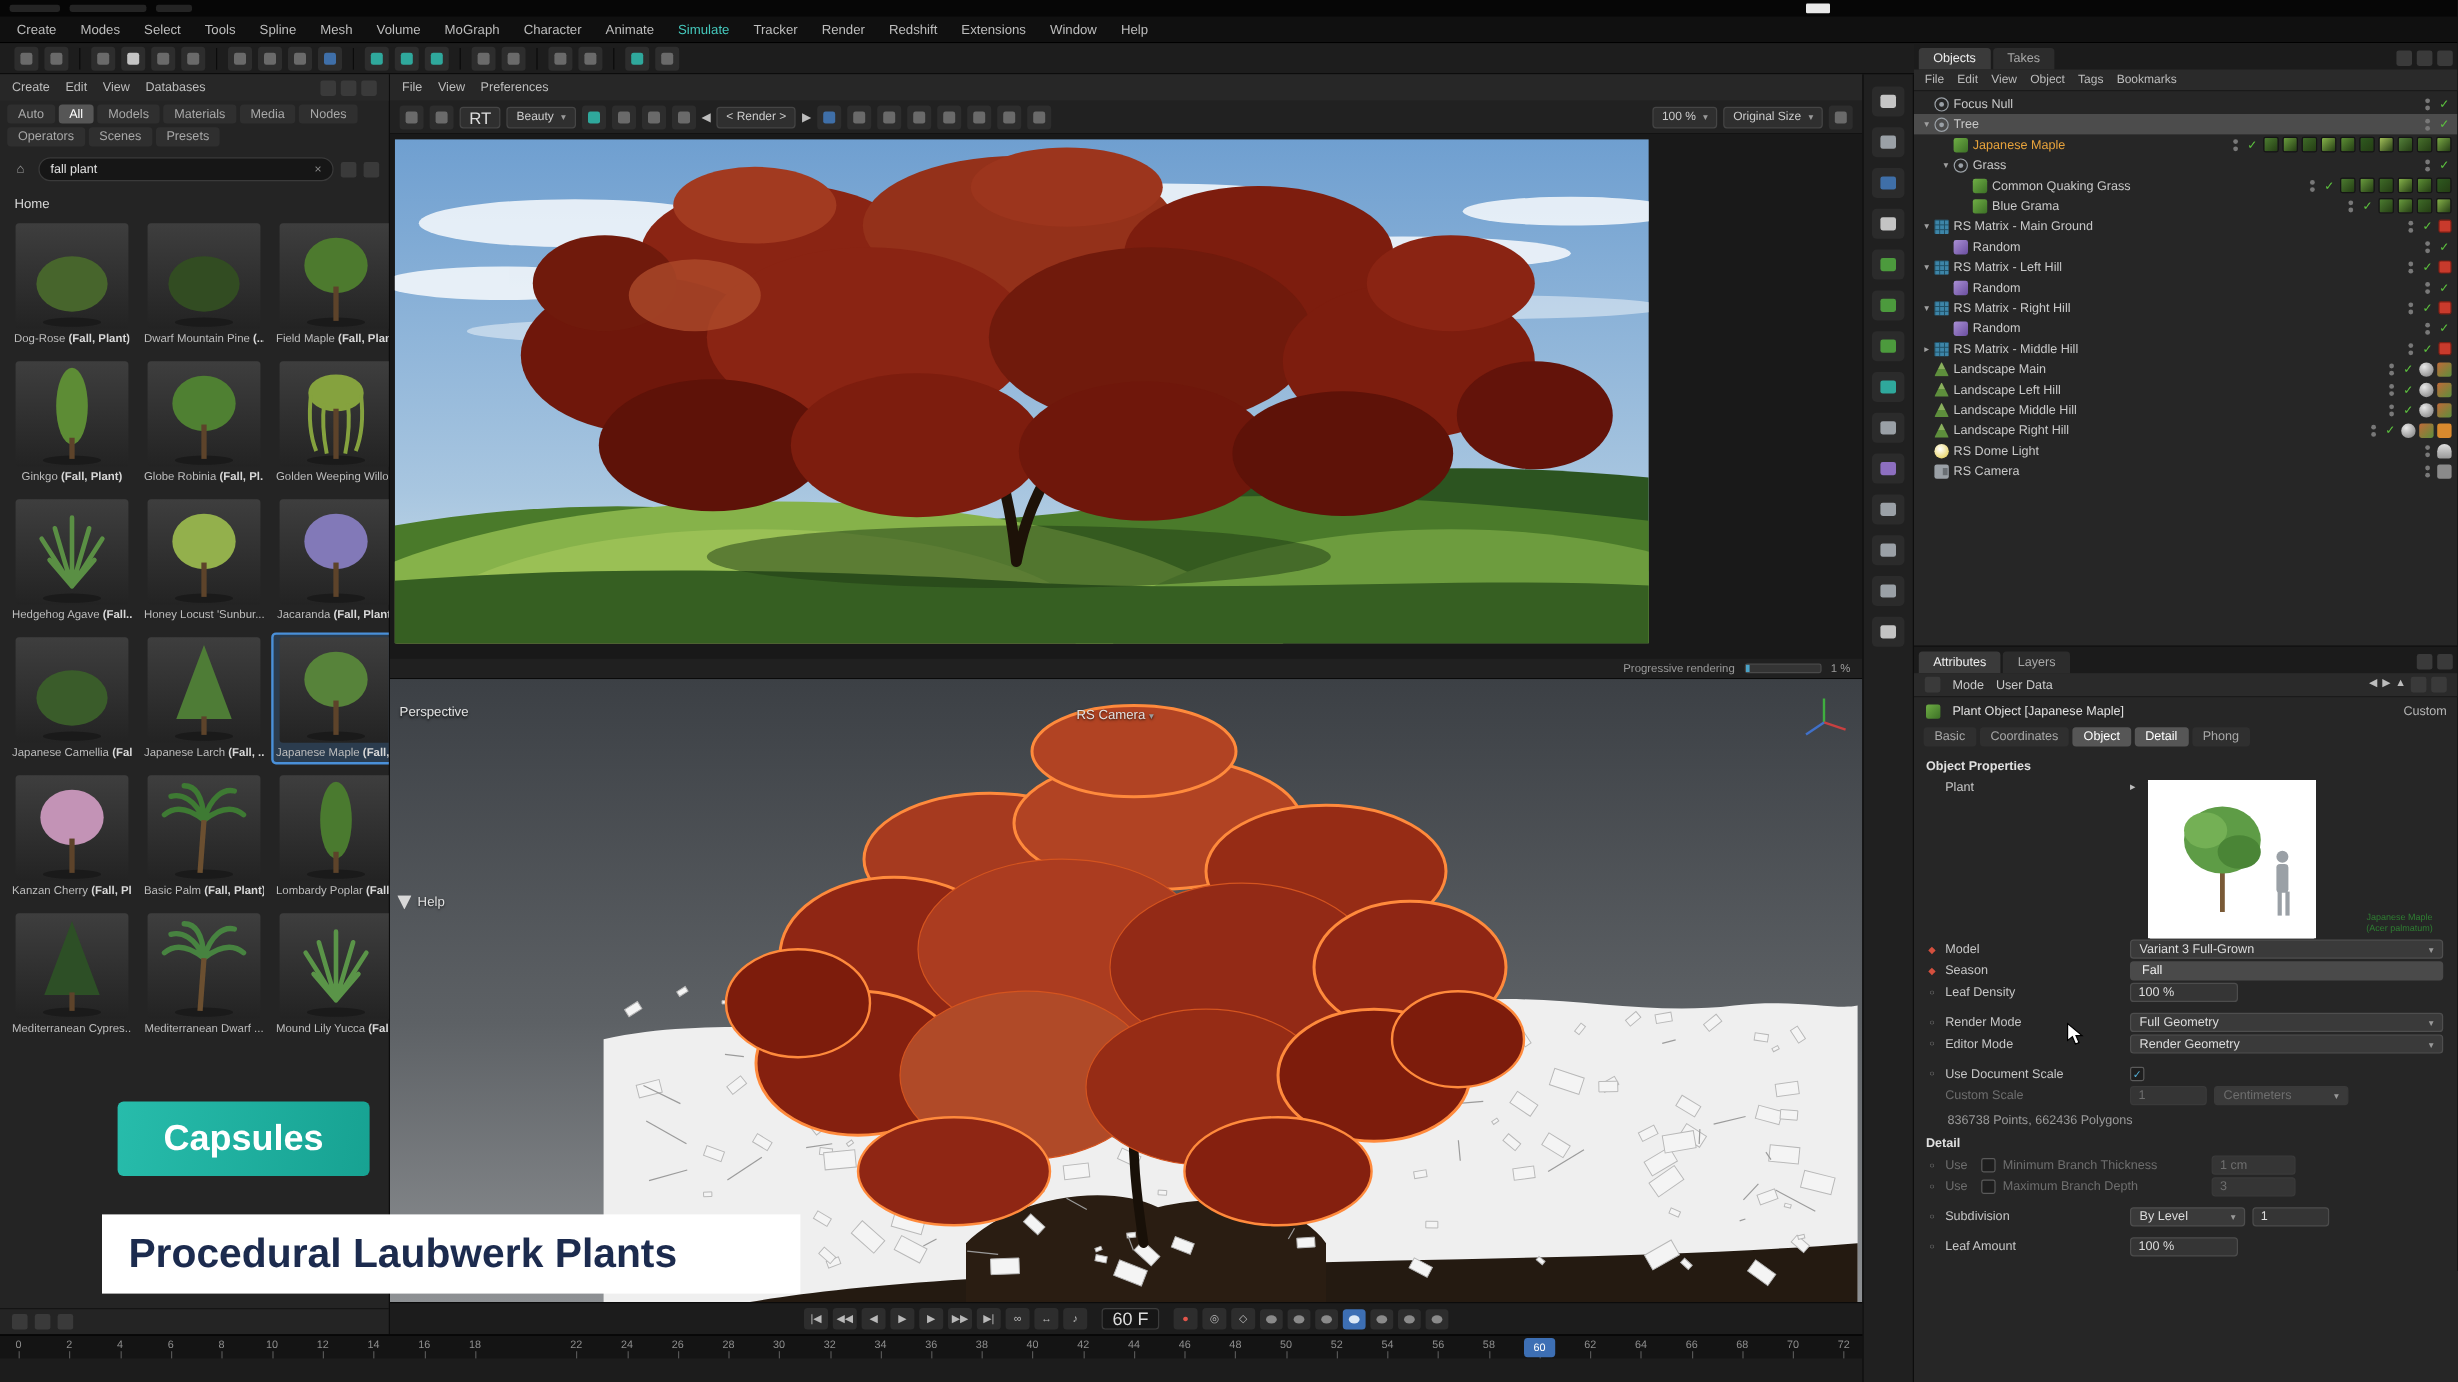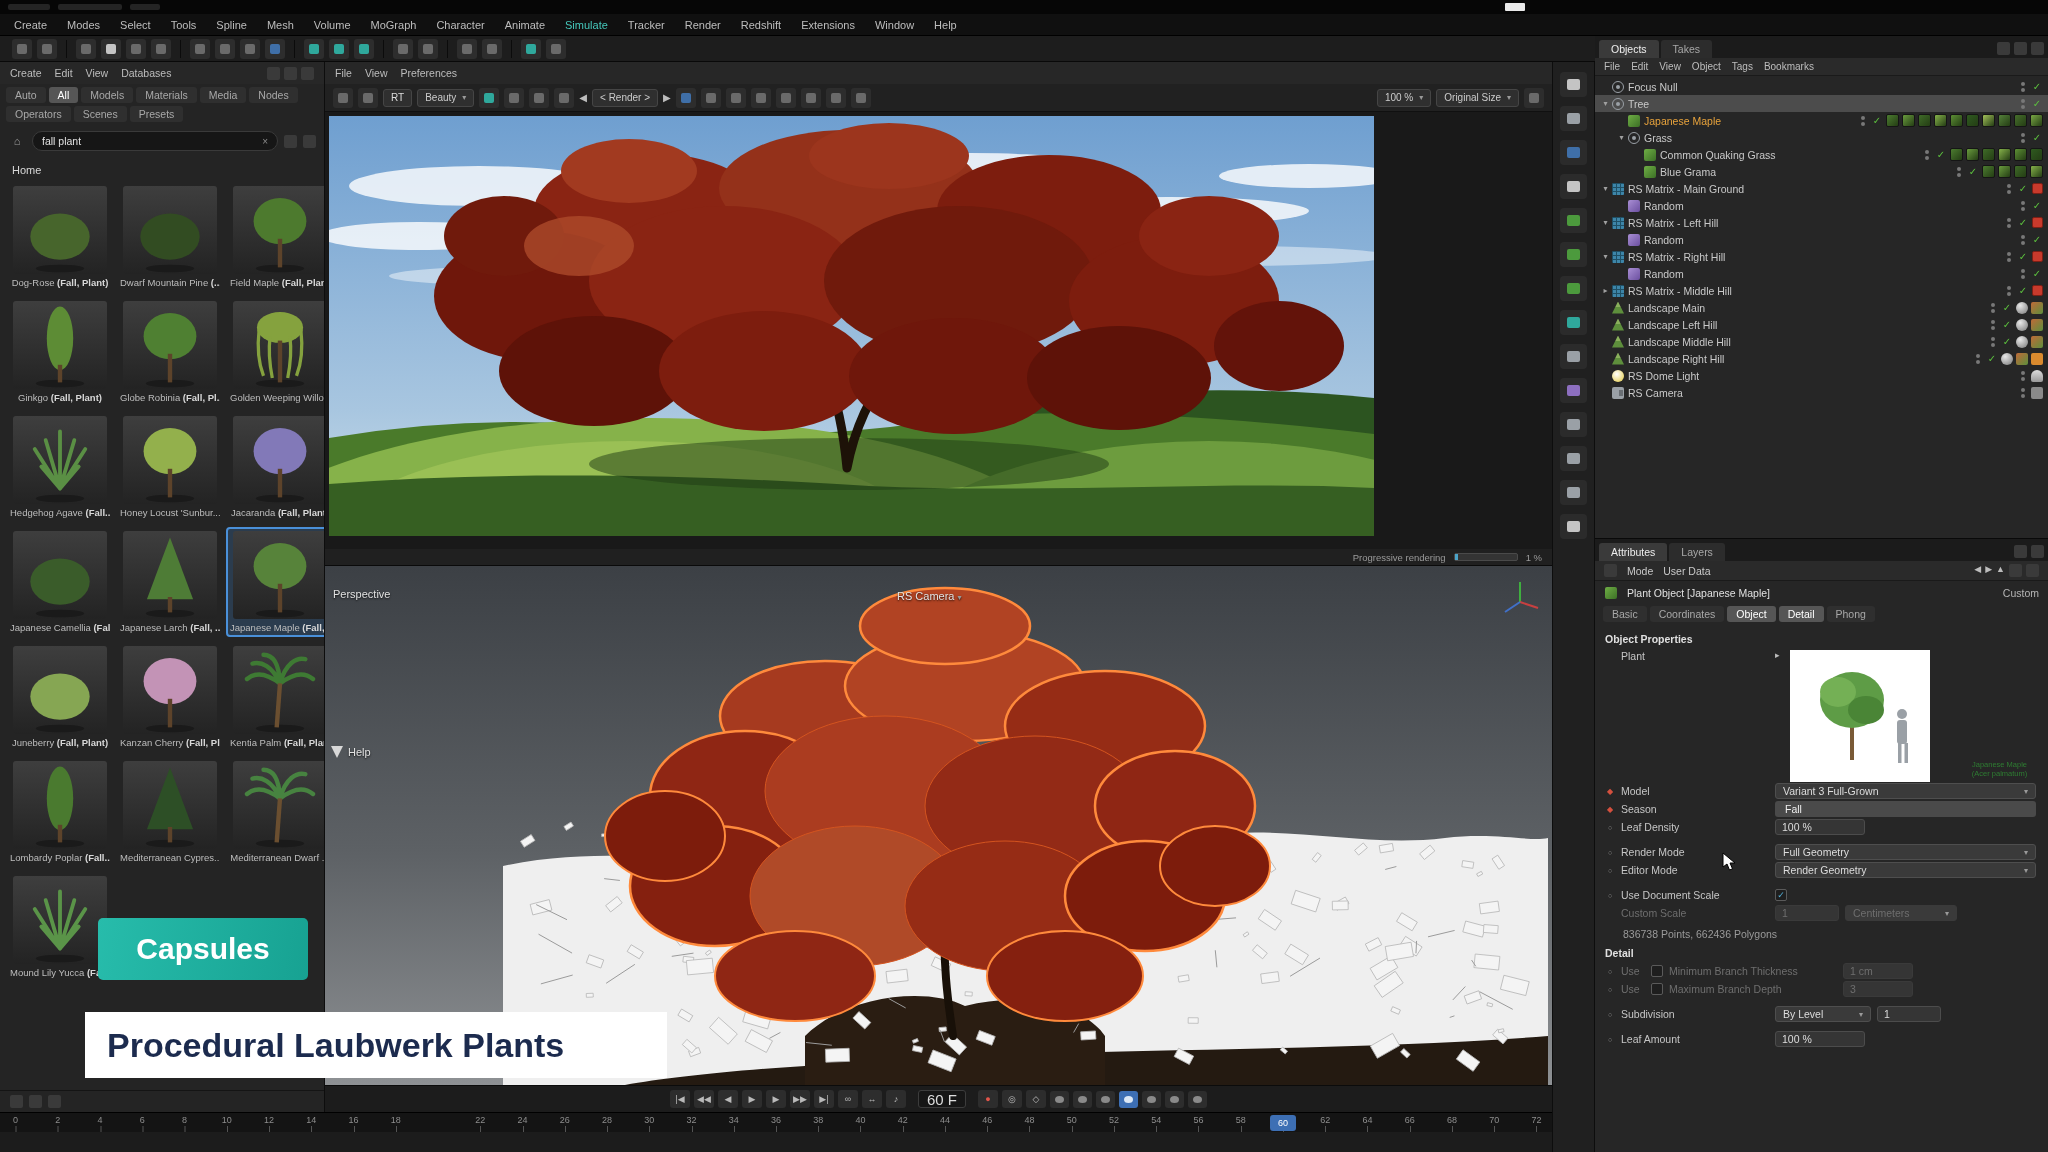--- a/index.html
+++ b/index.html
@@ -42,21 +42,21 @@
 .tile.selected{border-color:#4a90d9;background:#2b3c4e}
 .thumb{width:94px;height:88px;background:linear-gradient(#3e3e3e,#232323);border-radius:3px;flex:none}
 .tlabel{font-size:9.5px;color:#bdbdbd;margin-top:3px;max-width:100px;white-space:nowrap;overflow:hidden}
 .tlabel b{color:#d8d8d8}
 .ab-footer{height:22px;border-top:1px solid #141414;display:flex;align-items:center;gap:6px;padding:0 10px;flex:none}
 
 #renderview{position:absolute;left:325px;top:62px;width:1227px;height:504px;background:#232323;display:flex;flex-direction:column;border-bottom:1px solid #0a0a0a}
 .rv-toolbar{height:28px;background:#212121;border-bottom:1px solid #101010;display:flex;align-items:center;gap:5px;padding:0 8px;font-size:10px;flex:none}
 .dd{height:18px;background:#2f2f2f;border:1px solid #454545;border-radius:3px;display:inline-flex;align-items:center;gap:6px;padding:0 7px;color:#ccc;white-space:nowrap}
 .car{font-size:8px;color:#9a9a9a}
-.rvbtn{height:18px;padding:0 7px;background:#2f2f2f;border:1px solid #454545;border-radius:3px;display:flex;align-items:center;font-size:10px;color:#ddd}
+.rvbtn{height:18px;padding:0 7px;background:#2f2f2f;border:1px solid #454545;border-radius:3px;display:flex;align-items:center;font-size:14px;color:#ddd}
 .rv-canvas{flex:1;position:relative;background:#191919}
 .rv-status{height:16px;display:flex;align-items:center;justify-content:flex-end;gap:8px;padding:0 10px;font-size:9.5px;color:#9a9a9a;background:#202020;flex:none}
 .pbar{width:64px;height:8px;background:#343434;border:1px solid #4a4a4a;border-radius:2px;position:relative}
 .pbar::after{content:"";position:absolute;left:0;top:0;bottom:0;width:6%;background:#4aa3c8}
 
 #viewport{position:absolute;left:325px;top:566px;width:1227px;height:519px;overflow:hidden;background:#43474b}
 .vp-label{position:absolute;font-size:11px;color:#e2e2e2;text-shadow:0 1px 2px rgba(0,0,0,.8)}
 #place-chip{position:absolute;left:6px;top:180px;display:flex;align-items:center;gap:5px;color:#e2e2e2;text-shadow:0 1px 2px rgba(0,0,0,.8)}
 .place-ic{width:12px;height:12px;background:#d8d8d8;clip-path:polygon(0 0,100% 0,50% 100%);display:inline-block}
 
@@ -334,39 +334,32 @@
           <div class="thumb"><svg width="94" height="88" viewBox="0 0 70 80">
               <ellipse cx="35" cy="75" rx="22" ry="3.5" fill="#1a1a1a"></ellipse>
               <ellipse cx="35" cy="32" rx="24" ry="21" fill="#57833a"></ellipse>
               <rect x="33" y="48" width="4" height="26" fill="#5d432a"></rect>
             </svg></div>
           <div class="tlabel"><span>Japanese Maple </span><b>(Fall, ...</b></div>
         </div>
         <div class="tile">
           <div class="thumb"><svg width="94" height="88" viewBox="0 0 70 80">
               <ellipse cx="35" cy="75" rx="22" ry="3.5" fill="#1a1a1a"></ellipse>
-              <ellipse cx="35" cy="46" rx="27" ry="21" fill="#86a653"></ellipse>
-            </svg></div>
-          <div class="tlabel"><span>Juneberry </span><b>(Fall, Plant)</b></div>
-        </div>
-        <div class="tile">
-          <div class="thumb"><svg width="94" height="88" viewBox="0 0 70 80">
-              <ellipse cx="35" cy="75" rx="22" ry="3.5" fill="#1a1a1a"></ellipse>
               <ellipse cx="35" cy="32" rx="24" ry="21" fill="#c393b6"></ellipse>
               <rect x="33" y="48" width="4" height="26" fill="#5d432a"></rect>
             </svg></div>
           <div class="tlabel"><span>Kanzan Cherry </span><b>(Fall, Pl...</b></div>
         </div>
         <div class="tile">
           <div class="thumb"><svg width="94" height="88" viewBox="0 0 70 80">
               <ellipse cx="35" cy="75" rx="22" ry="3.5" fill="#1a1a1a"></ellipse>
               <path d="M35,34 C22,24 12,24 5,30 M35,34 C28,18 18,14 10,16 M35,34 C34,14 28,8 20,8 M35,34 C40,16 50,10 58,12 M35,34 C48,24 58,24 65,30" stroke="#3e7a33" stroke-width="4" fill="none" stroke-linecap="round"></path>
               <path d="M35,34 C34,48 33,62 32,74" stroke="#6b4f30" stroke-width="4" fill="none"></path>
             </svg></div>
-          <div class="tlabel"><span>Kentia Palm </span><b>(Fall, Plant)</b></div>
+          <div class="tlabel"><span>Basic Palm </span><b>(Fall, Plant)</b></div>
         </div>
         <div class="tile">
           <div class="thumb"><svg width="94" height="88" viewBox="0 0 70 80">
               <ellipse cx="35" cy="75" rx="22" ry="3.5" fill="#1a1a1a"></ellipse>
               <ellipse cx="35" cy="34" rx="12" ry="29" fill="#4a7a2f"></ellipse>
               <rect x="33" y="58" width="4" height="16" fill="#5d432a"></rect>
             </svg></div>
           <div class="tlabel"><span>Lombardy Poplar </span><b>(Fall...</b></div>
         </div>
         <div class="tile">

